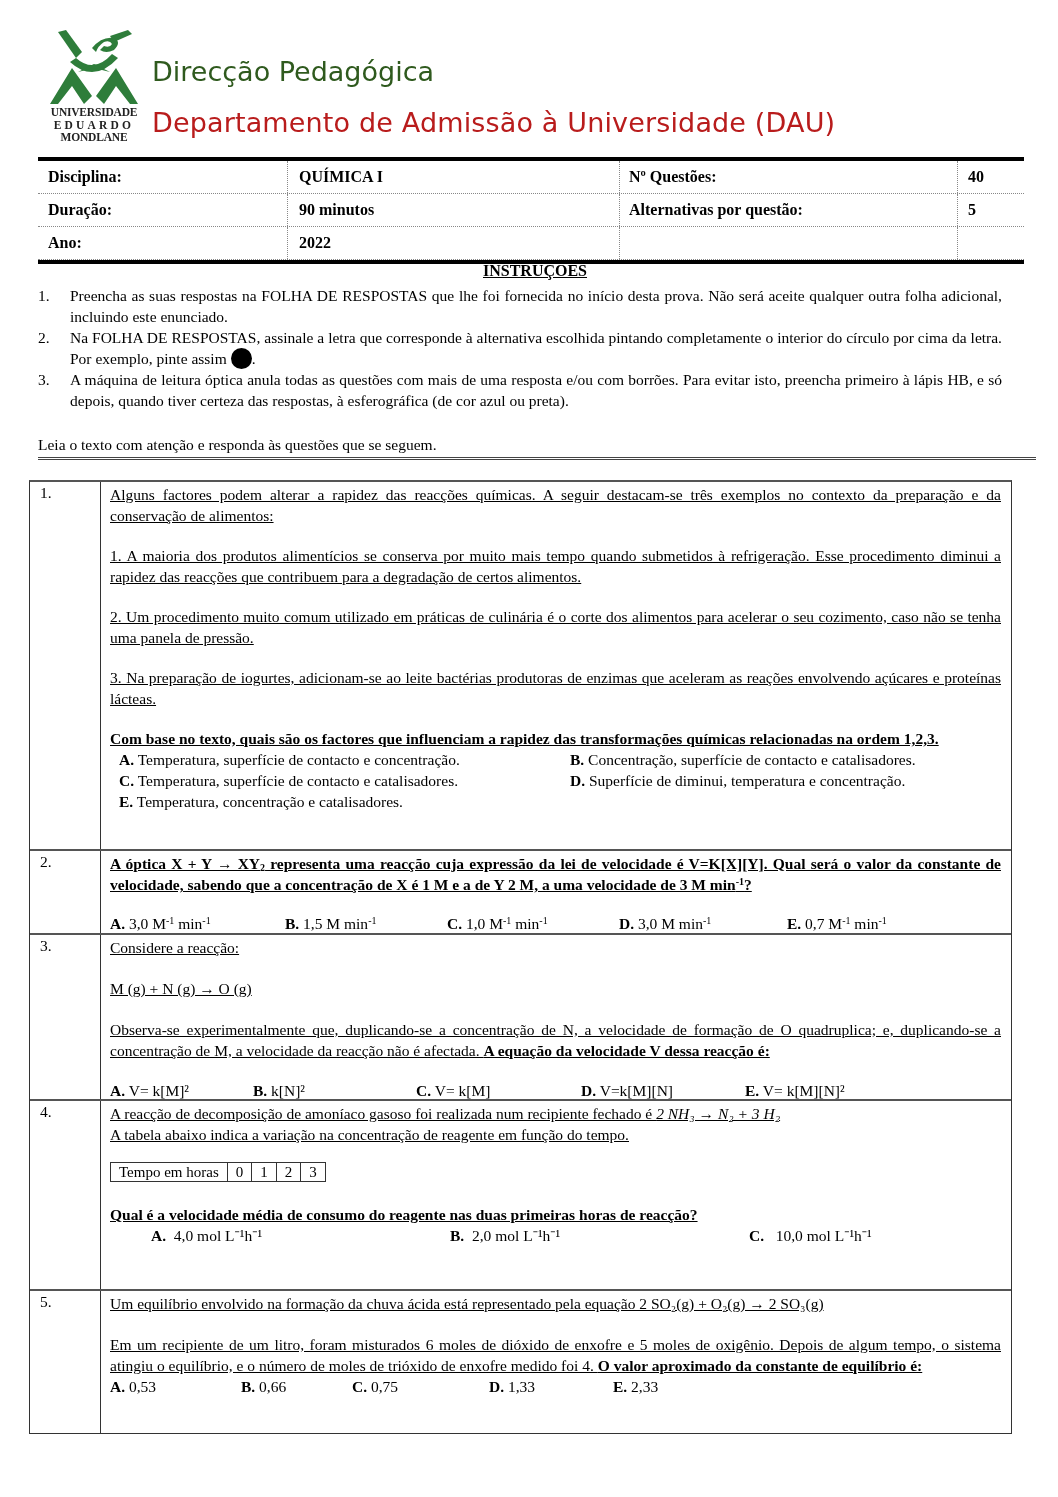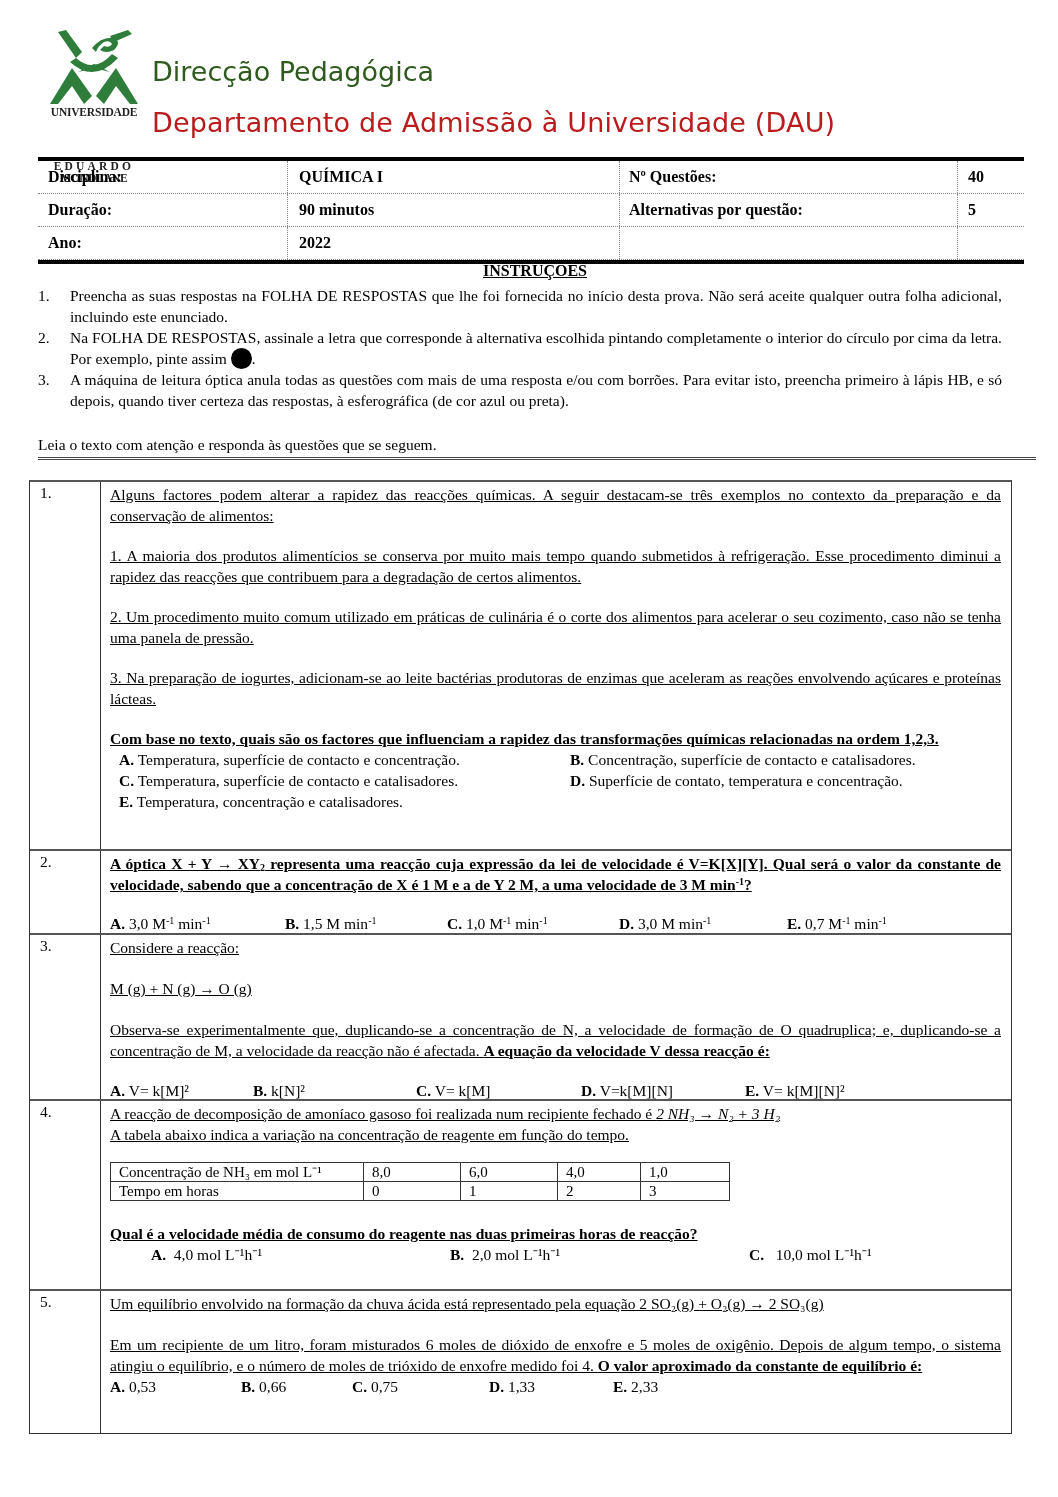--- a/index.html
+++ b/index.html
@@ -1,21 +1,21 @@
 <!DOCTYPE html>
 <html><head>
 <meta charset="utf-8">
 <style>
   html, body { margin:0; padding:0; background:#fff; }
   body { width:1058px; height:1497px; position:relative; font-family:"Liberation Serif", serif; color:#000; font-size:15.5px; overflow:hidden; }
   .abs { position:absolute; }
   
   .logo { left:48px; top:28px; width:92px; height:122px; }
   .logo-text { position:absolute; left:0; top:78px; width:92px; text-align:center; font-family:"Liberation Serif", serif; font-weight:bold; font-size:11.5px; line-height:12.5px; color:#222; letter-spacing:-0.2px; }
-  .logo-text .spaced { letter-spacing:3.2px;margin-top:41px; }
+  .logo-text .spaced { letter-spacing:3.2px; }
   .h1 { left:152px; top:56px; font-family:"DejaVu Sans", sans-serif; font-size:27px; color:#2f5a1e; }
   .h2 { left:152px; top:107px; font-family:"DejaVu Sans", sans-serif; font-size:27px; color:#b91c1c; letter-spacing:0.15px; }
   
   .info { left:38px; top:157px; width:986px;text-align:right; }
   .info .topbar { height:4px; background:#000; }
   .info .row { display:flex; height:32px; border-bottom:1px dotted #888; align-items:center; font-weight:bold; font-size:16px; }
   .info .row:last-child { border-bottom:none; }
   .info .c1 { width:250px; padding-left:10px; border-right:1px dotted #888; height:100%; display:flex; align-items:center; box-sizing:border-box; }
   .info .c2 { width:332px; padding-left:11px; border-right:1px dotted #888; height:100%; display:flex; align-items:center; box-sizing:border-box; }
   .info .c3 { width:338px; padding-left:9px; border-right:1px dotted #888; height:100%; display:flex; align-items:center; box-sizing:border-box; }
@@ -122,21 +122,21 @@
       <div class="gap"></div>
       <p class="p">2. Um procedimento muito comum utilizado em práticas de culinária é o corte dos alimentos para acelerar o seu cozimento, caso não se tenha uma panela de pressão.</p>
       <div class="gap"></div>
       <p class="p">3. Na preparação de iogurtes, adicionam-se ao leite bactérias produtoras de enzimas que aceleram as reações envolvendo açúcares e proteínas lácteas.</p>
       <div class="gap"></div>
       <p class="p b">Com base no texto, quais são os factores que influenciam a rapidez das transformações químicas relacionadas na ordem 1,2,3.</p>
       <div class="opts2">
         <div><b>A.</b> <span>Temperatura, superfície de contacto e concentração.</span></div>
         <div><b>B.</b> <span>Concentração, superfície de contacto e catalisadores.</span></div>
         <div><b>C.</b> <span>Temperatura, superfície de contacto e catalisadores.</span></div>
-        <div><b>D.</b> <span>Superfície de contato, temperatura e concentração.</span></div>
+        <div><b>D.</b> <span>Superfície de diminui, temperatura e concentração.</span></div>
         <div><b>E.</b> <span>Temperatura, concentração e catalisadores.</span></div>
       </div>
     </div>
   </div>
 
   <div class="q" style="height:82px;">
     <div class="qn">2.</div>
     <div class="qb">
       <p class="p b"><span>A óptica X + Y → XY</span><sub>2</sub><span> representa uma reacção cuja expressão da lei de velocidade é V=K[X][Y]. Qual será o valor da constante de velocidade, sabendo que a concentração de X é 1 M e a de Y 2 M, a uma velocidade de 3 M min</span><sup>-1</sup><span>?</span></p>
       <div class="gap" style="height:18px"></div>
@@ -170,27 +170,20 @@
   </div>
 
   <div class="q" style="height:188px;">
     <div class="qn">4.</div>
     <div class="qb">
       <p class="p"><span>A reacção de decomposição de amoníaco gasoso foi realizada num recipiente fechado é </span><i>2 NH₃ → N₂ + 3 H₂</i></p>
       <p class="p">A tabela abaixo indica a variação na concentração de reagente em função do tempo.</p>
       <div class="gap" style="height:17px"></div>
       <table class="nh3">
         <tbody>
-            <tr>
-          <td style="width:236px">Concentração de NH₃ em mol L⁻¹</td>
-          <td style="width:80px">8,0</td>
-          <td style="width:80px">6,0</td>
-          <td style="width:66px">4,0</td>
-          <td style="width:72px">1,0</td>
-        </tr>
         <tr>
           <td>Tempo em horas</td>
           <td>0</td>
           <td>1</td>
           <td>2</td>
           <td>3</td>
         </tr>
       </tbody>
         </table>
       <div class="gap" style="height:22px"></div>

